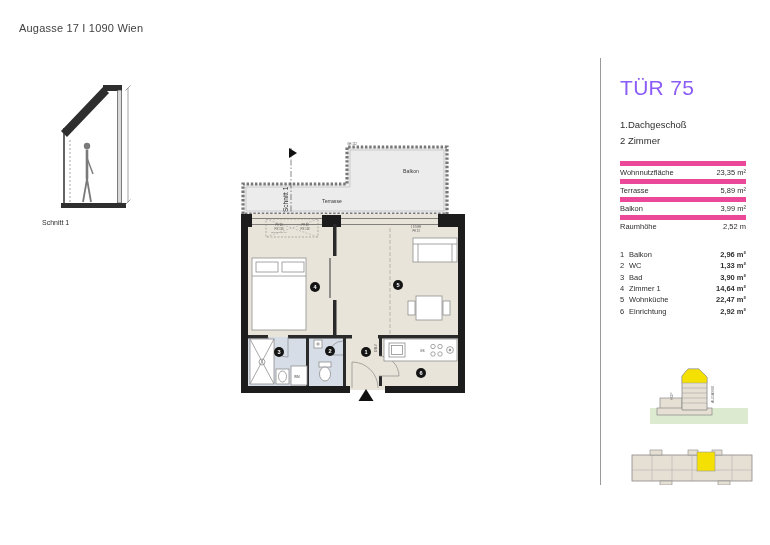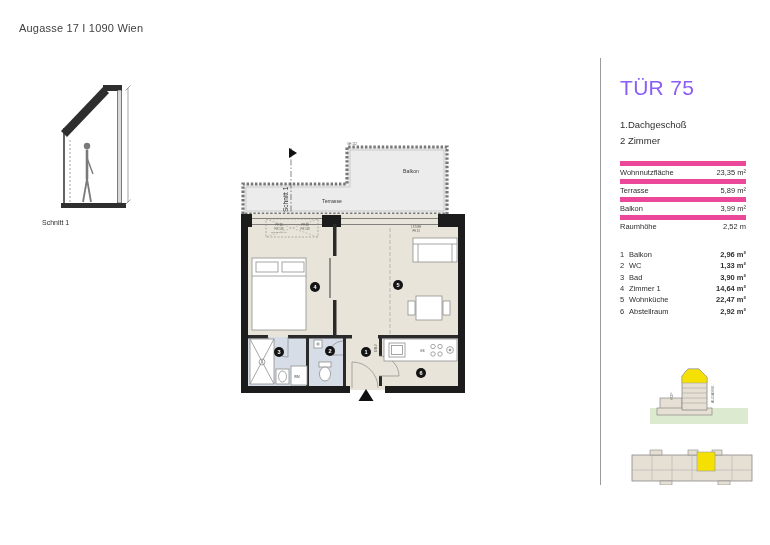--- a/index.html
+++ b/index.html
@@ -316,19 +316,19 @@
           <span class="nm">Zimmer 1</span>
           <span class="ar">14,64 m²</span>
         </div>
       <div class="rrow">
           <span class="no">5</span>
           <span class="nm">Wohnküche</span>
           <span class="ar">22,47 m²</span>
         </div>
       <div class="rrow">
           <span class="no">6</span>
-          <span class="nm">Abstellraum</span>
+          <span class="nm">Einrichtung</span>
           <span class="ar">2,92 m²</span>
         </div>
     </div>
   </div>
 
 </div>
 
 </body></html>

